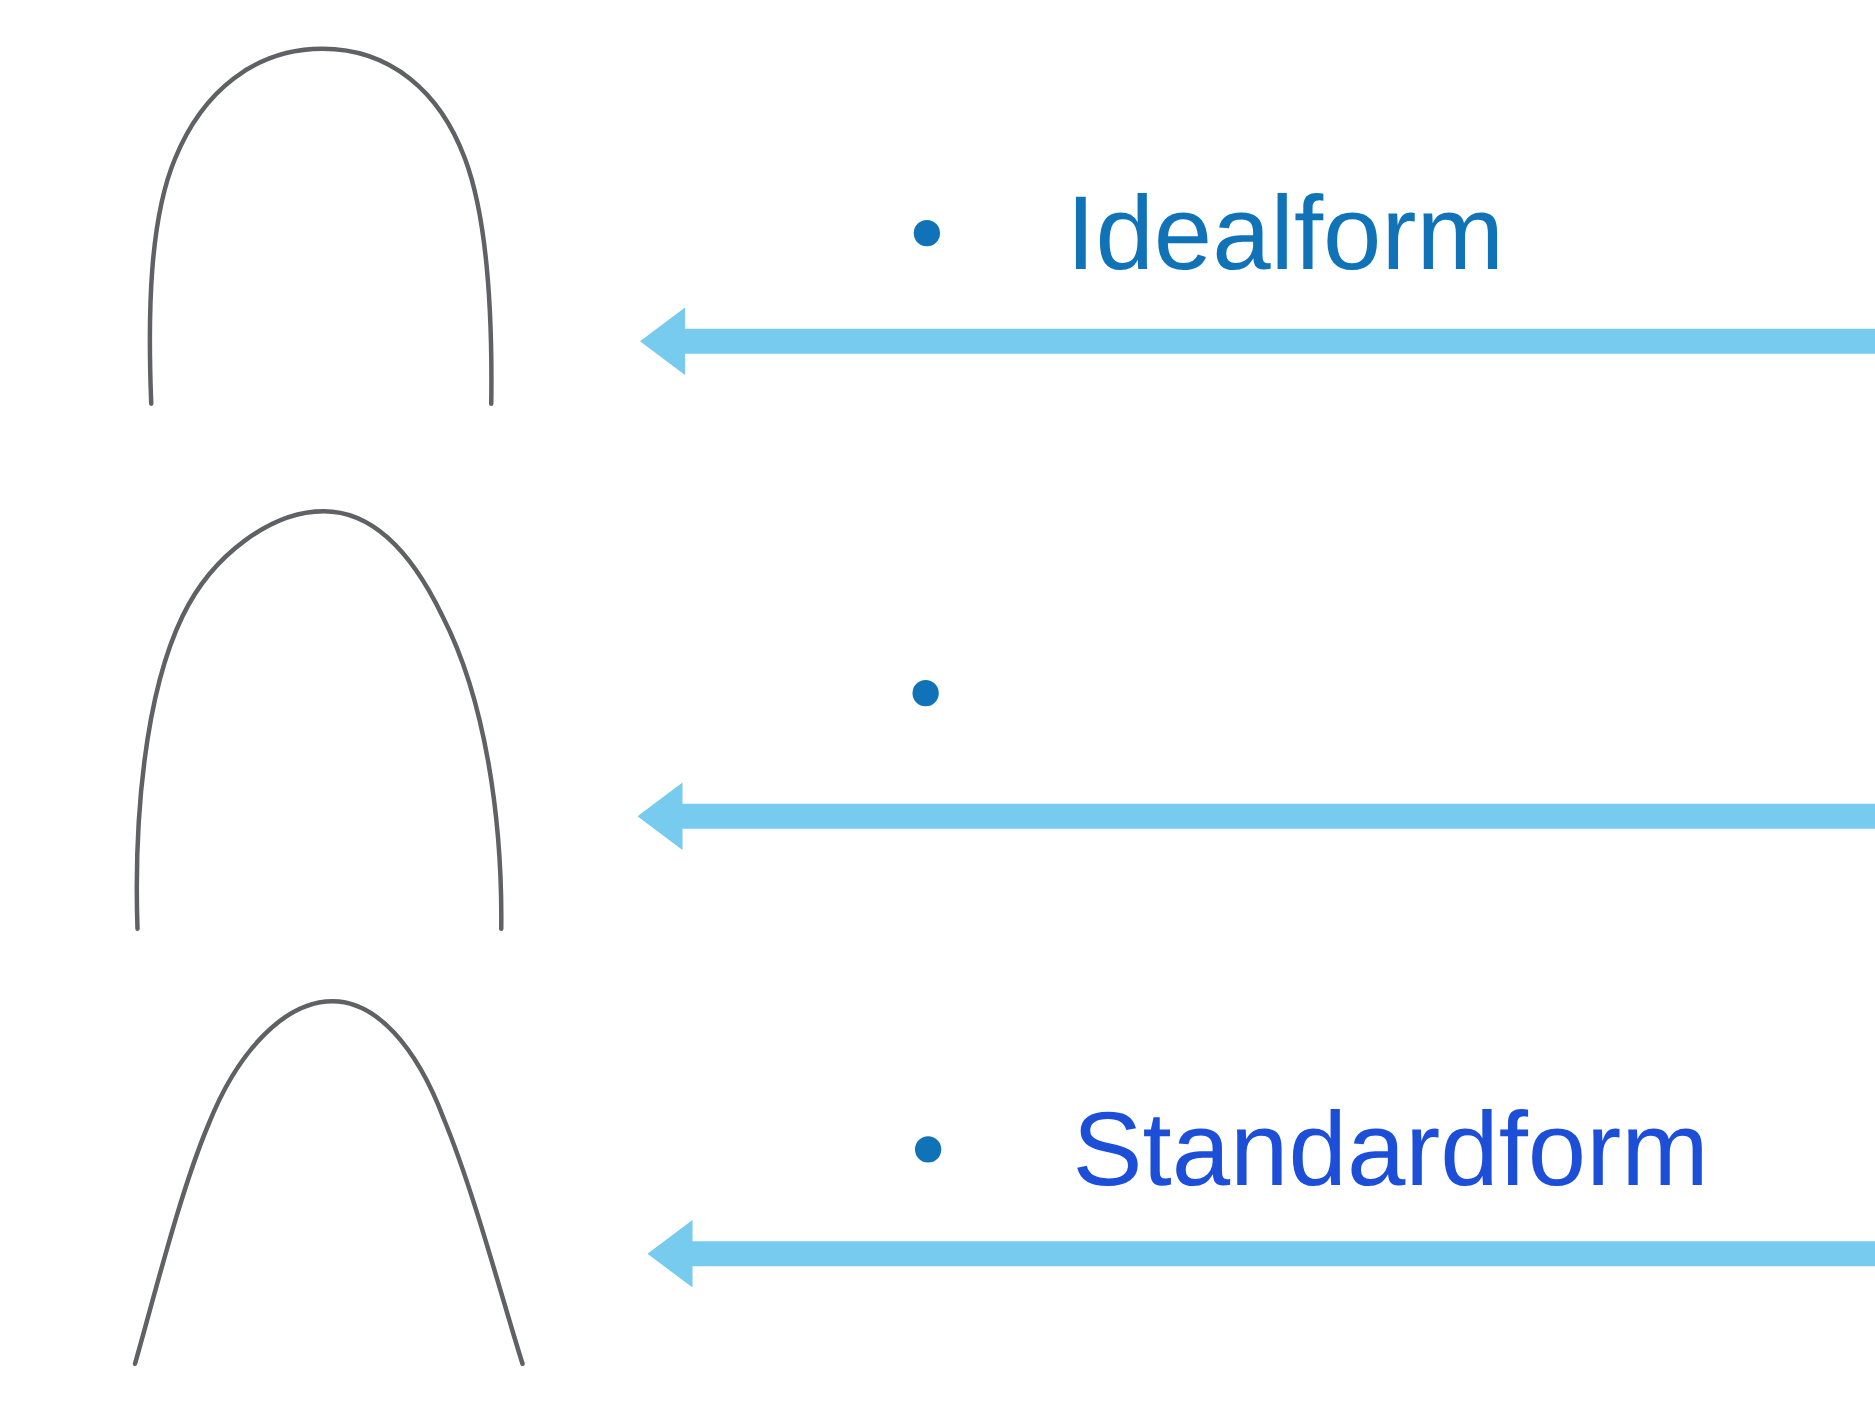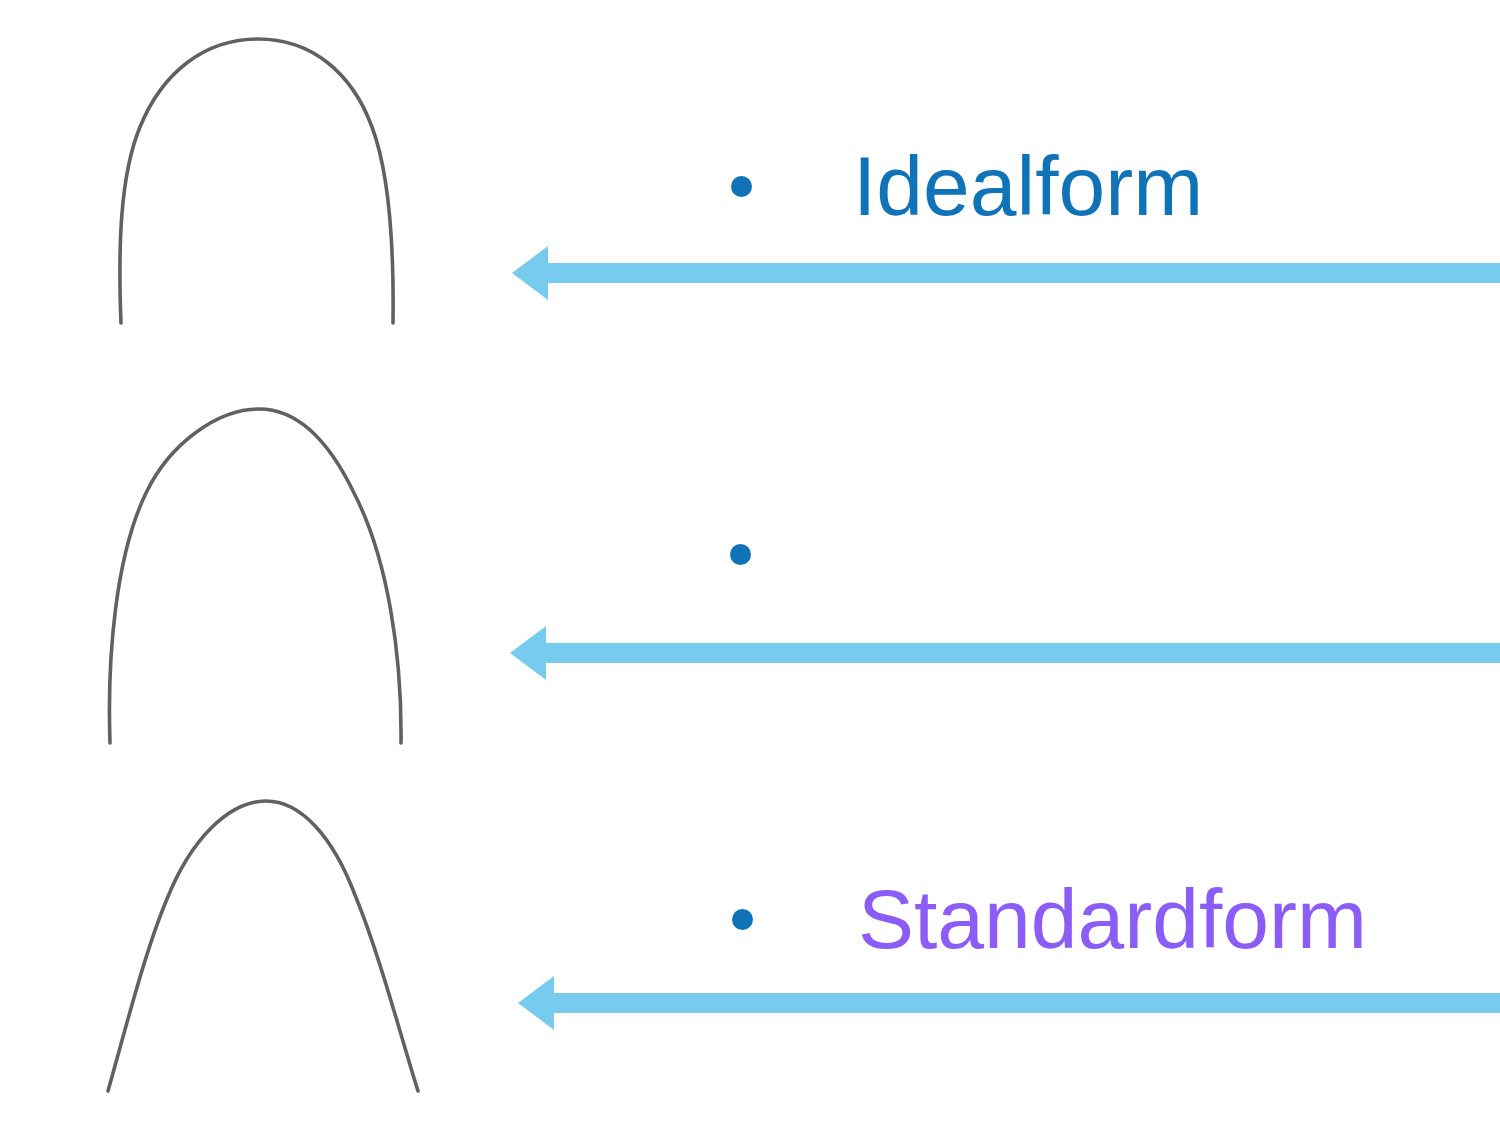--- a/index.html
+++ b/index.html
@@ -71,18 +71,18 @@
   </svg>
   <span id="bullet-2" class="bullet" style="background: rgb(17, 115, 183);"></span>
   <svg id="arrow-2" class="arrow-svg" width="990" height="54" viewBox="0 0 990 54">
     <polygon points="0,27 36,0 36,17 990,17 990,37 36,37 36,54" fill="#76CBEE"></polygon>
   </svg>
 
   <svg id="arch-3" class="arch-svg" width="324" height="306" viewBox="0 0 324 306">
     <path d="M 5,298 C 22,238 42,158 64,106 C 88,46 126,8 163,8 C 198,8 230,44 252,102 C 276,160 298,244 315,298" fill="none" stroke="#5F6164" stroke-width="3.6" stroke-linecap="round"></path>
   </svg>
   <span id="bullet-3" class="bullet" style="background: rgb(17, 115, 183);"></span>
-  <div id="label-3" class="label-text" style="color: #8b5cf6;">Standardform</div>
+  <div id="label-3" class="label-text" style="color: #1d4ed8;">Standardform</div>
   <svg id="arrow-3" class="arrow-svg" width="982" height="54" viewBox="0 0 982 54">
     <polygon points="0,27 36,0 36,17 982,17 982,37 36,37 36,54" fill="#76CBEE"></polygon>
   </svg>
 
 </div>
 
 </body></html>

